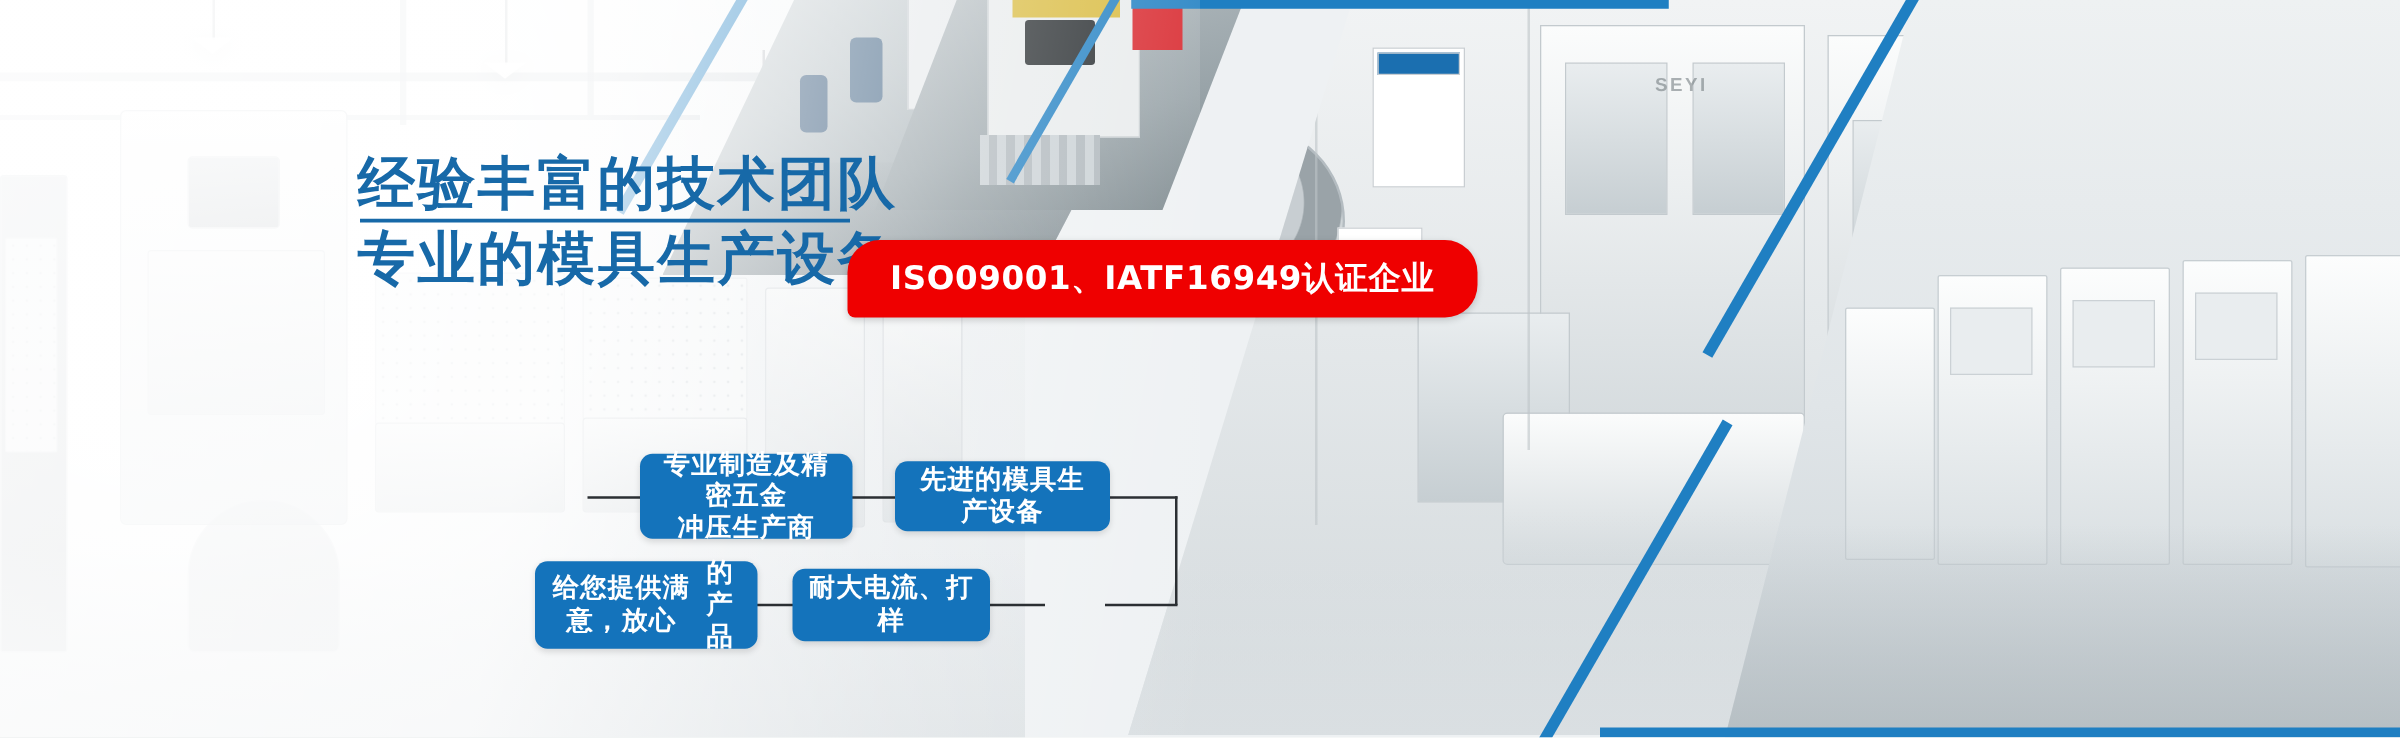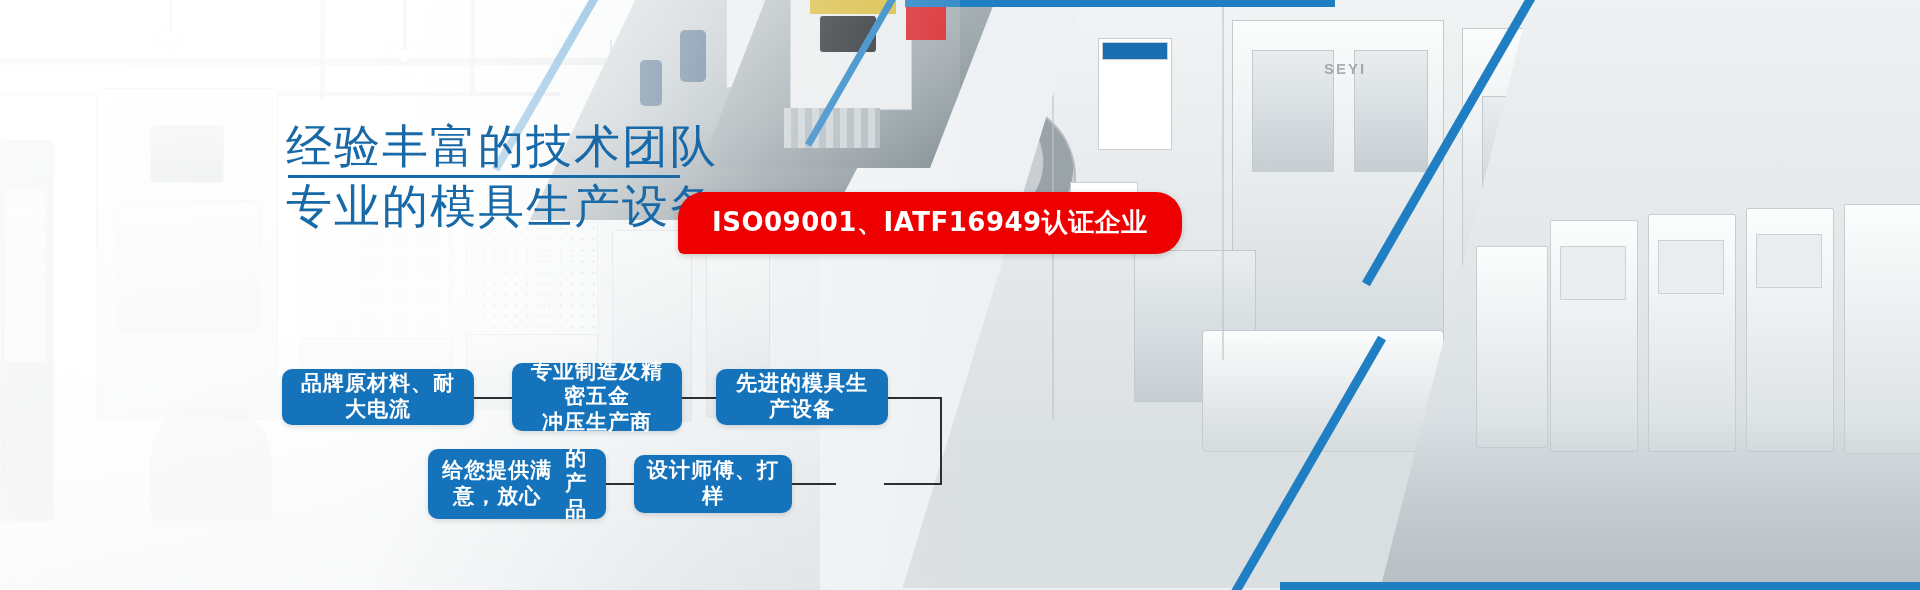--- a/index.html
+++ b/index.html
@@ -103,21 +103,21 @@
   .wash{
     position:absolute;left:0;top:0;width:960px;height:590px;
     background:linear-gradient(100deg,rgba(255,255,255,.88) 0%,rgba(255,255,255,.80) 45%,rgba(255,255,255,.30) 75%,rgba(255,255,255,0) 100%);
   }
 
   
   .content{position:absolute;inset:0;}
 
   .headline{position:absolute;left:286px;top:122px;}
   .hl-line{
-    font-size:46px;font-weight:normal;color:#1769a8;line-height:1.06;
+    font-size:46px;font-weight:bold;color:#1769a8;line-height:1.06;
     letter-spacing:2px;white-space:nowrap;
     font-family:"DejaVu Sans","Liberation Sans",sans-serif;
     text-align:right;
   }
   .hl-rule{width:392px;height:3px;background:#1769a8;margin:4px 0 4px 2px;}
 
   .iso-badge{
     position:absolute;left:678px;top:192px;
     padding:13px 34px 14px 34px;
     background:#ef0000;color:#ffffff;
@@ -254,31 +254,30 @@
     <div class="iso-badge">ISO09001、IATF16949认证企业</div>
 
     <div class="conn" style="left:470px;top:397px;width:42px;"></div>
     <div class="conn" style="left:676px;top:397px;width:42px;"></div>
     <div class="conn" style="left:884px;top:397px;width:58px;"></div>
     <div class="conn-v" style="left:940px;top:397px;height:87px;"></div>
     <div class="conn" style="left:884px;top:483px;width:58px;"></div>
     <div class="conn" style="left:590px;top:483px;width:46px;"></div>
     <div class="conn" style="left:790px;top:483px;width:46px;"></div>
 
-    <div class="pbox" style="left:282px;top:369px;width:192px;height:56px;">品牌原材料、耐大电流</div>
 
     <div class="pbox" style="left:512px;top:363px;width:170px;height:68px;flex-direction:column;">
       <span>专业制造及精密五金</span>
       <span>冲压生产商</span>
     </div>
 
     <div class="pbox" style="left:716px;top:369px;width:172px;height:56px;">先进的模具生产设备</div>
 
     <div class="pbox" style="left:428px;top:449px;width:178px;height:70px;flex-direction:row;">
       <span>给您提供满意，放心</span>
       <span>的产品</span>
     </div>
 
-    <div class="pbox" style="left:634px;top:455px;width:158px;height:58px;">设计师傅、打样</div>
+    <div class="pbox" style="left:634px;top:455px;width:158px;height:58px;">耐大电流、打样</div>
 
 
   </div>
 </div>
 
 </body></html>

